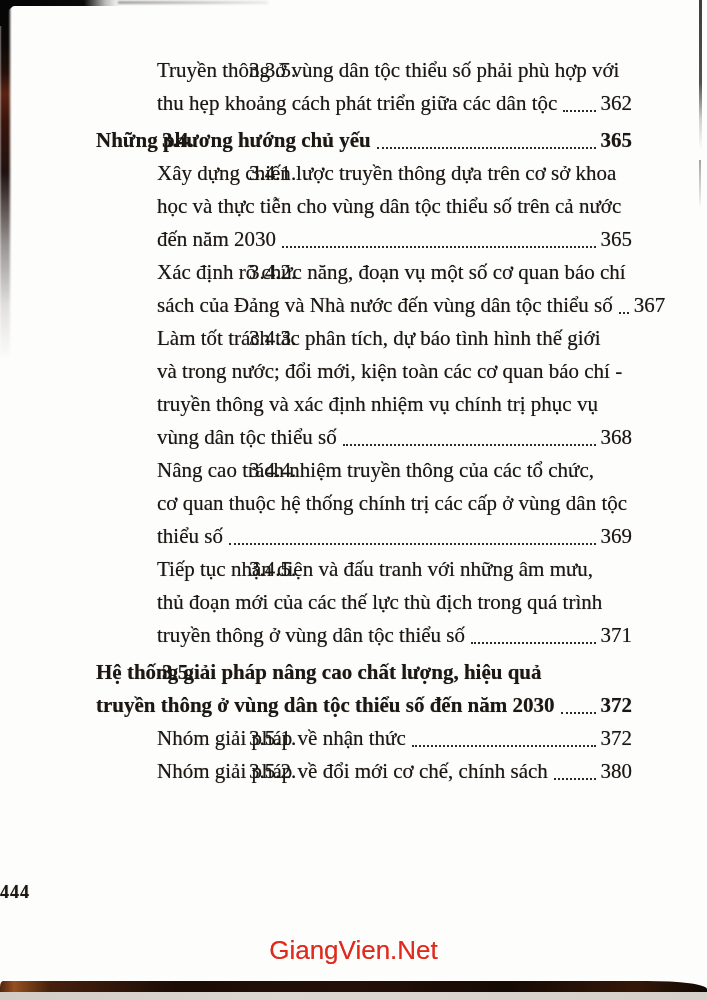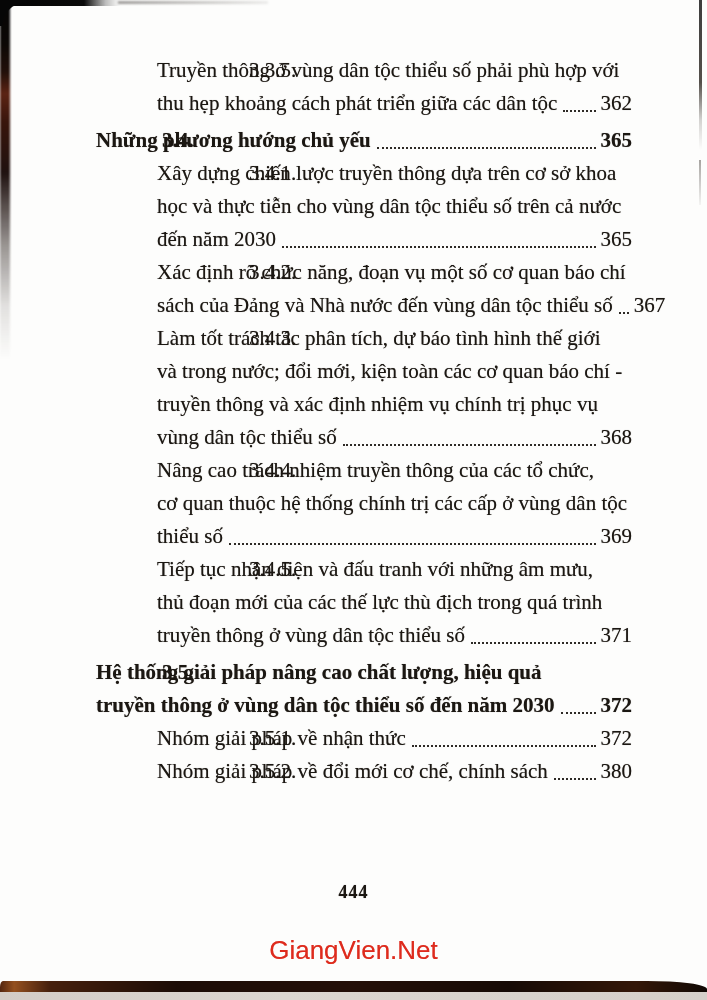--- a/index.html
+++ b/index.html
@@ -107,21 +107,20 @@
     margin: 0 5px 8px 6px;
     border-bottom: 2.6px dotted #2e2a26;
   }
   .pageno { white-space: nowrap; }
 
   
   .page-number {
     position: absolute;
     top: 882px;
     left: 0; width: 100%;
-    text-align: center;
     font-size: 18px;
     font-weight: bold;
     letter-spacing: 1px;
     text-shadow: 0 0 0.8px rgba(20,15,10,0.6);
   }
   .watermark {
     position: absolute;
     top: 935px;
     left: 0; width: 100%;
     text-align: center;

